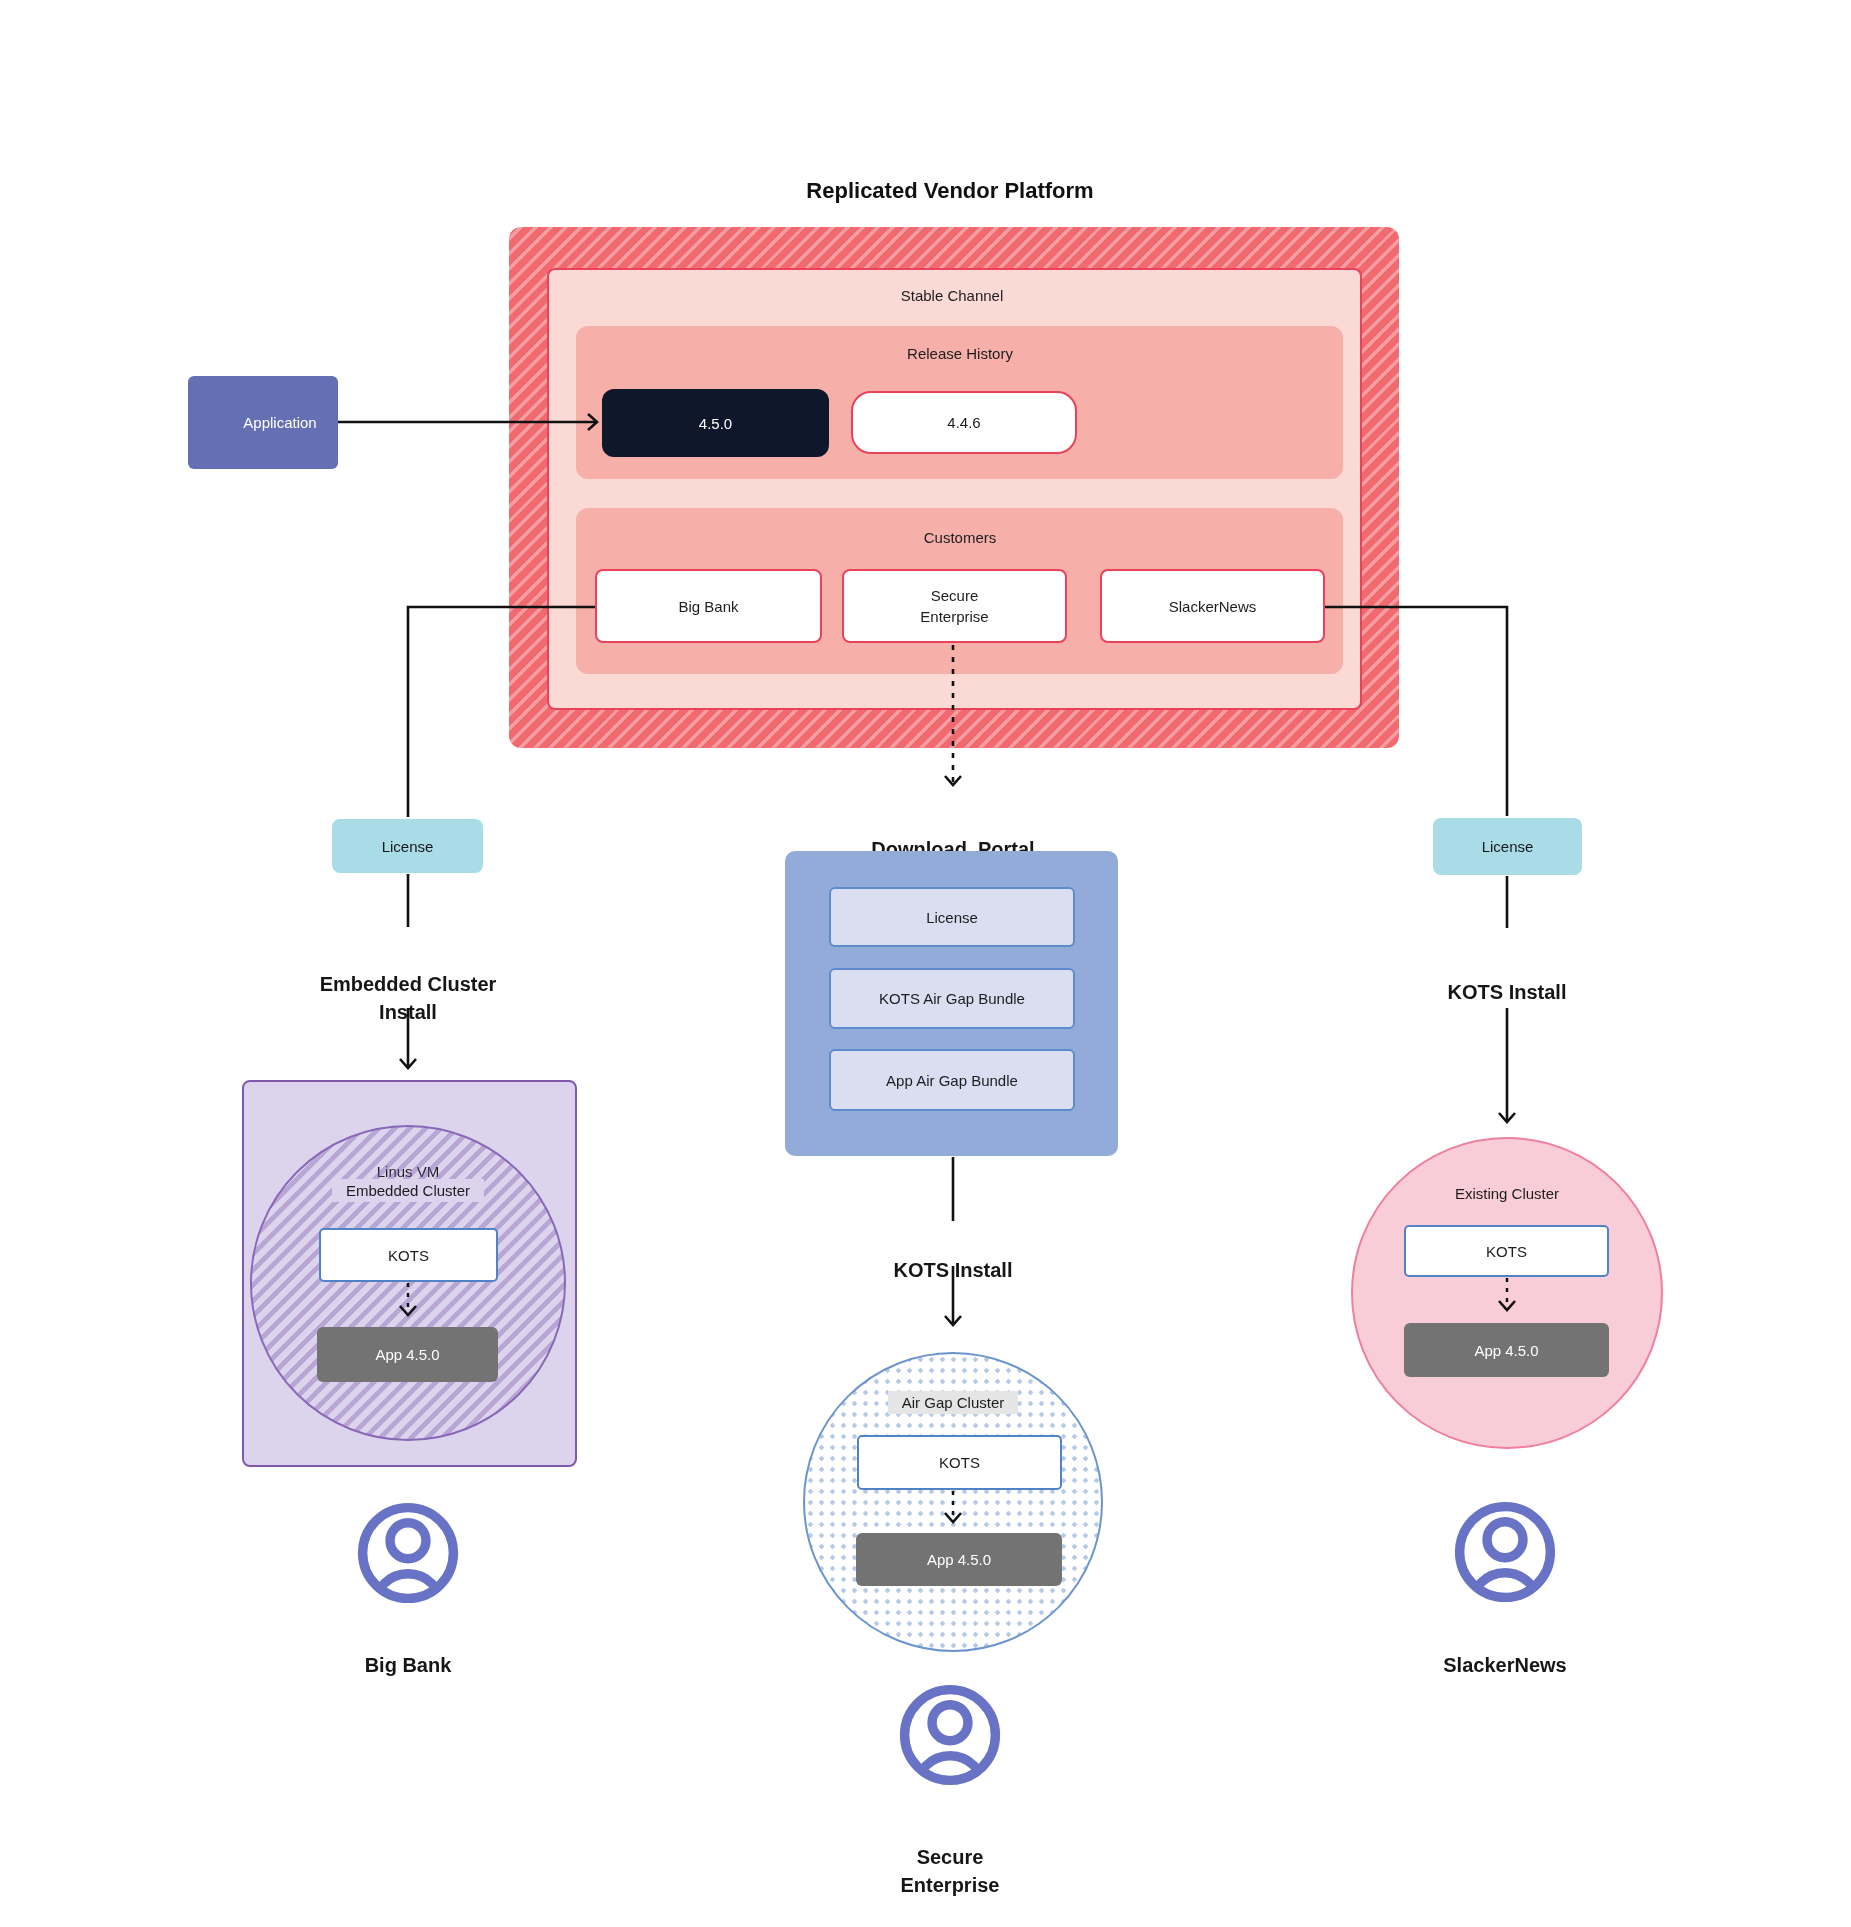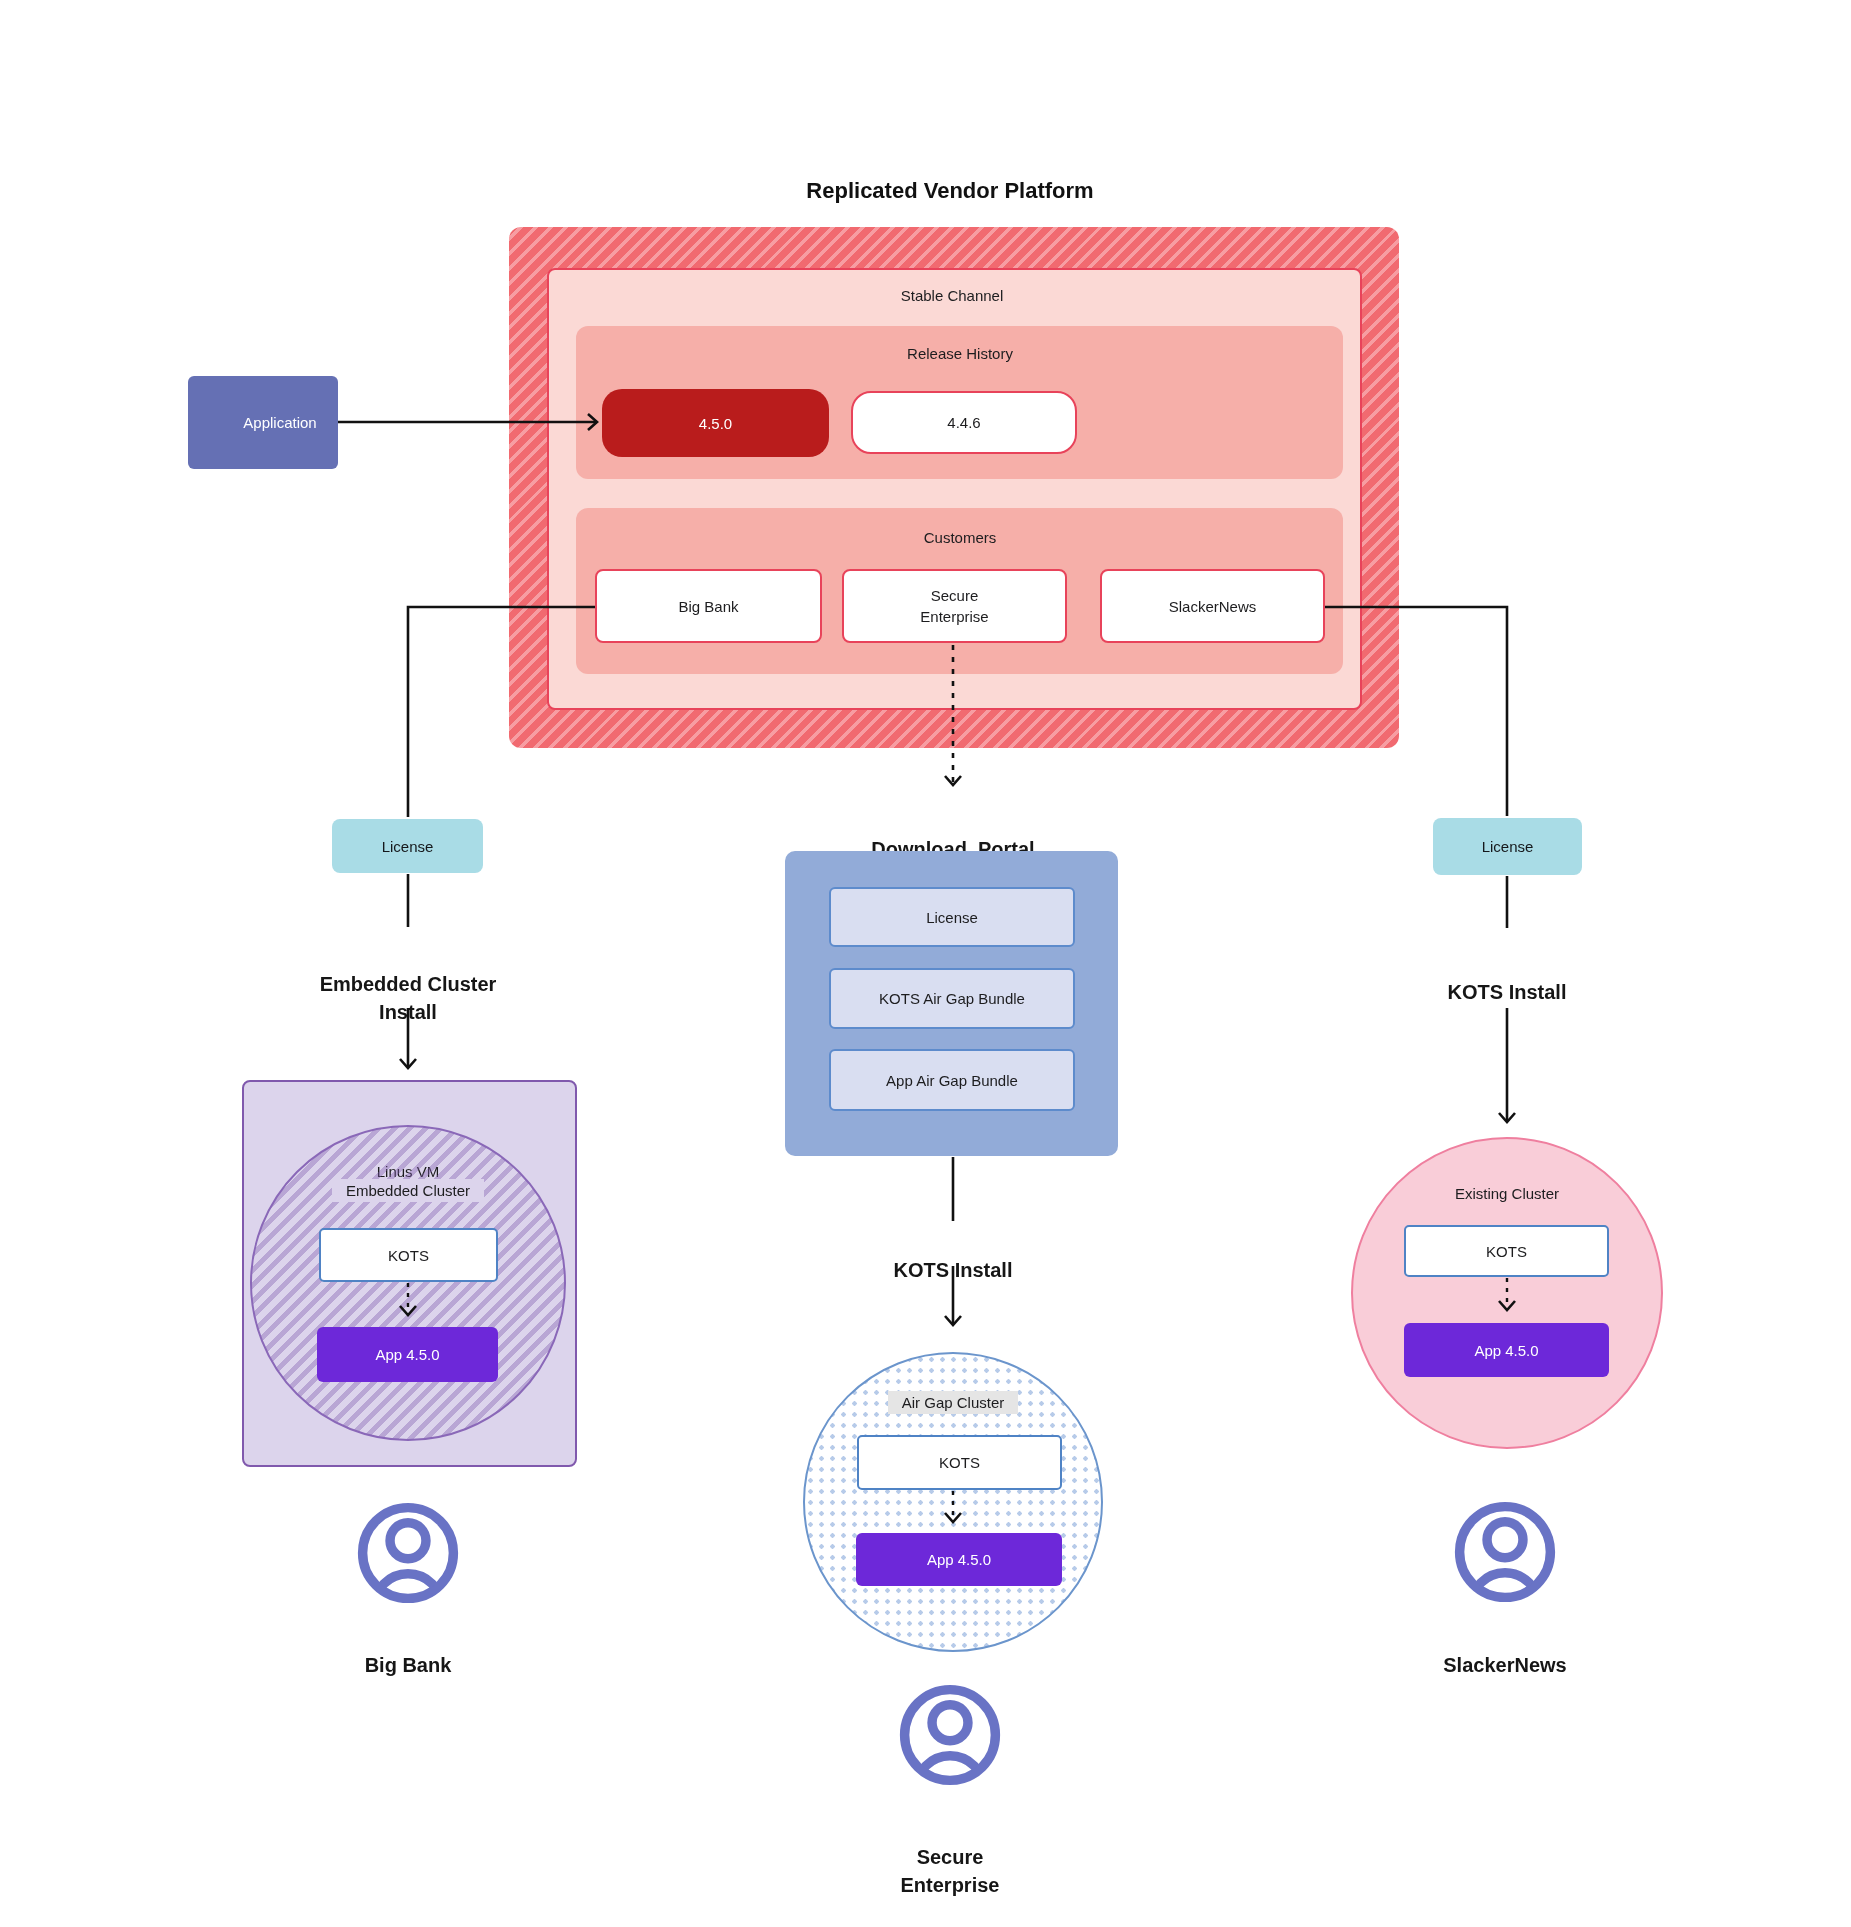--- a/index.html
+++ b/index.html
@@ -34,21 +34,21 @@
   .hatch-red{
     background:repeating-linear-gradient(135deg,#f16a70 0 7px,#f79da2 7px 10.5px);
     border-radius:12px;
   }
   .stable{
     background:#fbd9d5;
     border:2px solid #e8435a;
     border-radius:8px;
   }
   .red-section{background:#f6afa9;border-radius:12px;}
-  .release-current{background:#b91c1c;color:#ffffff;border-radius:20px;}
+  .release-current{background:#0f172a;color:#ffffff;border-radius:12px;}
   .release-prev{background:#ffffff;border:2px solid #e8435a;border-radius:20px;}
   .customer-box{background:#ffffff;border:2px solid #e8435a;border-radius:8px;}
 
   .application{background:#6570b4;color:#ffffff;border-radius:6px;padding-left:34px;}
   .license-cyan{background:#a9dce6;border-radius:8px;color:#15181b;}
 
   
   .portal{background:#92abd8;border-radius:10px;}
   .portal-item{background:#d9def1;border:2px solid #5d8bcc;border-radius:6px;}
 
@@ -60,21 +60,21 @@
     background:repeating-linear-gradient(135deg,rgba(127,91,174,0.38) 0 5px,rgba(127,91,174,0) 5px 11px);
   }
   .airgap-circle{
     border:2px solid #6b95cc;
     background-color:#ffffff;
     background-image:radial-gradient(#b7cbe9 2px,rgba(255,255,255,0) 2.4px);
     background-size:11px 11px;
   }
   .existing-circle{background:#f9cdd8;border:2px solid #ef7f9f;}
   .kots-box{background:#ffffff;border:2px solid #4f83c5;border-radius:5px;}
-  .app-box{background:#6d28d9;color:#ffffff;border-radius:6px;}
+  .app-box{background:#737373;color:#ffffff;border-radius:6px;}
   .cluster-lbl-bg{background:#dcd4ec;padding:3px 14px;}
   .cluster-lbl-white{background:#e5e5e5;padding:3px 14px;}
 
   svg.connectors{position:absolute;left:0;top:0;pointer-events:none;}
 </style>
 </head>
 <body>
 
 <div id="canvas">
 

